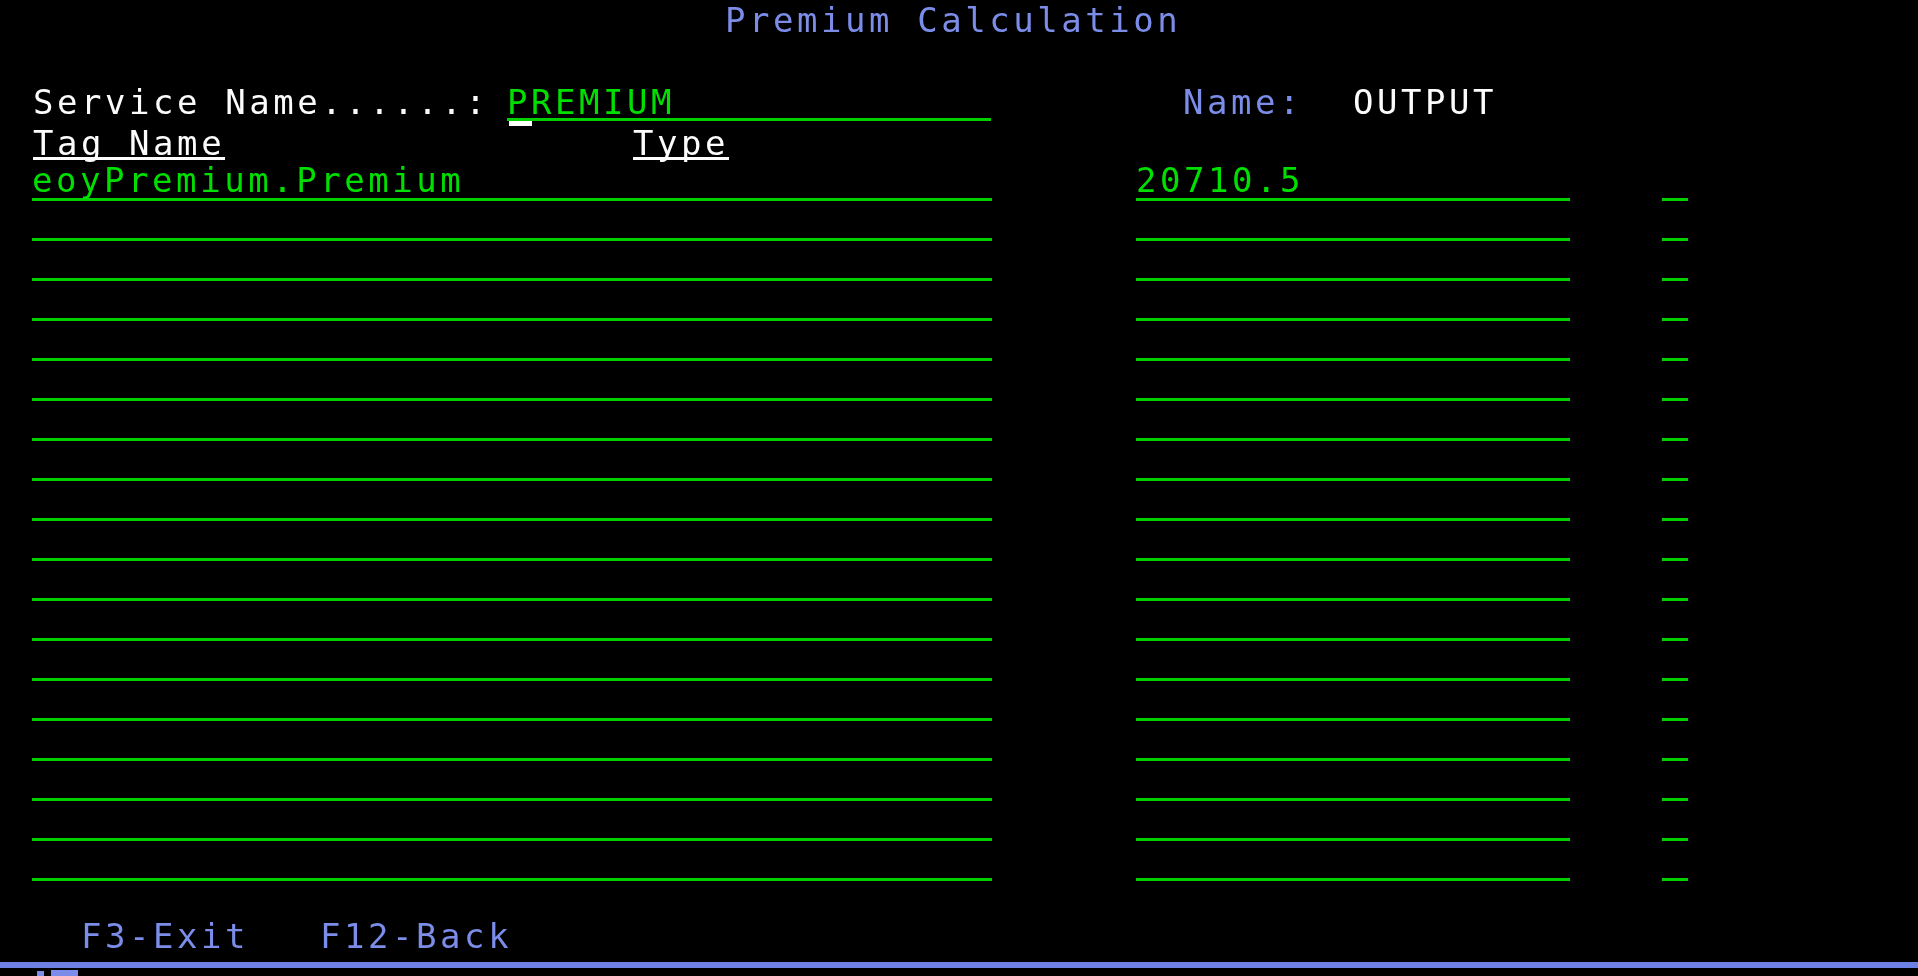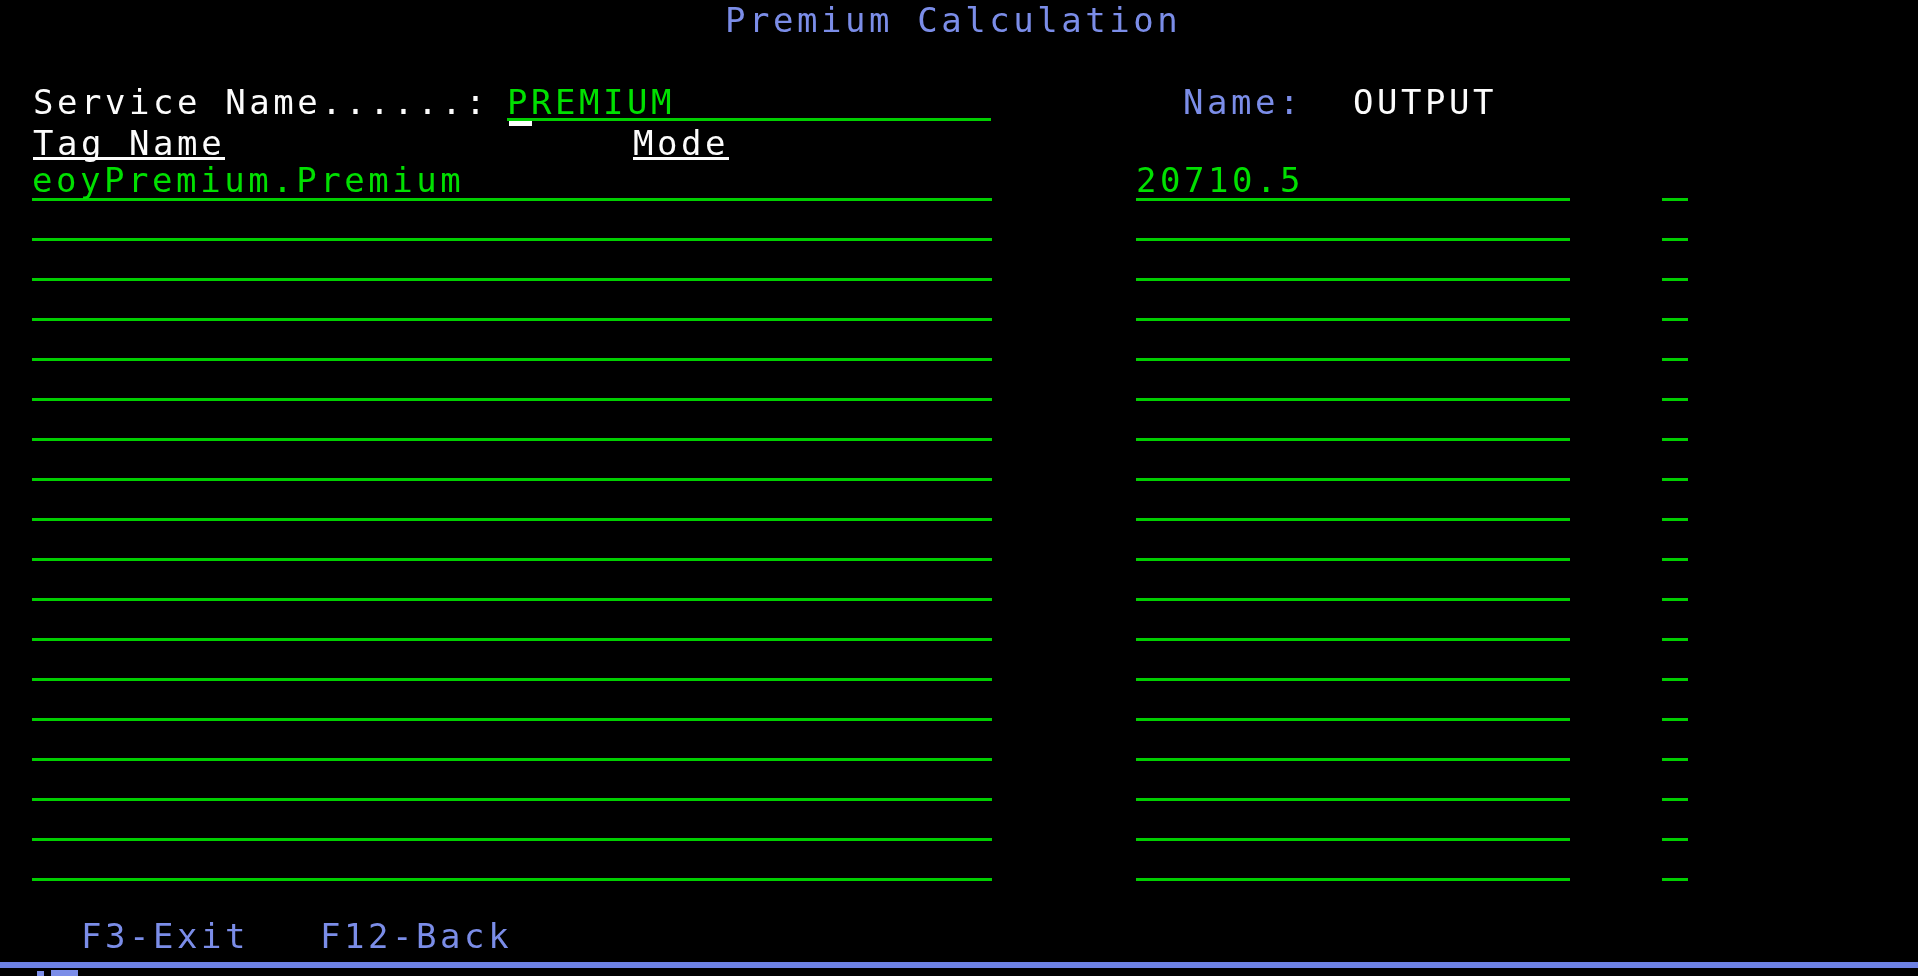--- a/index.html
+++ b/index.html
@@ -51,21 +51,21 @@
   <div class="abs white svc-label">Service Name......:</div>
 
   <div class="abs blue title">Premium Calculation</div>
   <div class="abs green svc-field field">PREMIUM</div>
   <div class="abs cursor"></div>
 
   <div class="abs blue mode-label">Name:</div>
   <div class="abs white mode-value">OUTPUT</div>
 
   <div class="abs white u-white hdr hdr-tag">Tag Name</div>
-  <div class="abs white u-white hdr hdr-value">Mode</div>
+  <div class="abs white u-white hdr hdr-value">Type</div>
 
   <div id="rows-container"><div class="abs green field tag-field" style="top: 163px;">eoyPremium.Premium</div><div class="abs green field value-field" style="top: 163px;">20710.5</div><div class="abs green field type-field" style="top: 163px;"></div><div class="abs green field tag-field" style="top: 203px;"></div><div class="abs green field value-field" style="top: 203px;"></div><div class="abs green field type-field" style="top: 203px;"></div><div class="abs green field tag-field" style="top: 243px;"></div><div class="abs green field value-field" style="top: 243px;"></div><div class="abs green field type-field" style="top: 243px;"></div><div class="abs green field tag-field" style="top: 283px;"></div><div class="abs green field value-field" style="top: 283px;"></div><div class="abs green field type-field" style="top: 283px;"></div><div class="abs green field tag-field" style="top: 323px;"></div><div class="abs green field value-field" style="top: 323px;"></div><div class="abs green field type-field" style="top: 323px;"></div><div class="abs green field tag-field" style="top: 363px;"></div><div class="abs green field value-field" style="top: 363px;"></div><div class="abs green field type-field" style="top: 363px;"></div><div class="abs green field tag-field" style="top: 403px;"></div><div class="abs green field value-field" style="top: 403px;"></div><div class="abs green field type-field" style="top: 403px;"></div><div class="abs green field tag-field" style="top: 443px;"></div><div class="abs green field value-field" style="top: 443px;"></div><div class="abs green field type-field" style="top: 443px;"></div><div class="abs green field tag-field" style="top: 483px;"></div><div class="abs green field value-field" style="top: 483px;"></div><div class="abs green field type-field" style="top: 483px;"></div><div class="abs green field tag-field" style="top: 523px;"></div><div class="abs green field value-field" style="top: 523px;"></div><div class="abs green field type-field" style="top: 523px;"></div><div class="abs green field tag-field" style="top: 563px;"></div><div class="abs green field value-field" style="top: 563px;"></div><div class="abs green field type-field" style="top: 563px;"></div><div class="abs green field tag-field" style="top: 603px;"></div><div class="abs green field value-field" style="top: 603px;"></div><div class="abs green field type-field" style="top: 603px;"></div><div class="abs green field tag-field" style="top: 643px;"></div><div class="abs green field value-field" style="top: 643px;"></div><div class="abs green field type-field" style="top: 643px;"></div><div class="abs green field tag-field" style="top: 683px;"></div><div class="abs green field value-field" style="top: 683px;"></div><div class="abs green field type-field" style="top: 683px;"></div><div class="abs green field tag-field" style="top: 723px;"></div><div class="abs green field value-field" style="top: 723px;"></div><div class="abs green field type-field" style="top: 723px;"></div><div class="abs green field tag-field" style="top: 763px;"></div><div class="abs green field value-field" style="top: 763px;"></div><div class="abs green field type-field" style="top: 763px;"></div><div class="abs green field tag-field" style="top: 803px;"></div><div class="abs green field value-field" style="top: 803px;"></div><div class="abs green field type-field" style="top: 803px;"></div><div class="abs green field tag-field" style="top: 843px;"></div><div class="abs green field value-field" style="top: 843px;"></div><div class="abs green field type-field" style="top: 843px;"></div></div>
 
   <div class="abs blue fkeys" id="fkeys"><div class="fkey fkey-0">F3-Exit</div><div class="fkey fkey-1">F12-Back</div></div>
 
   <div class="abs separator"></div>
   <div class="abs oia-frag-1"></div>
   <div class="abs oia-frag-2"></div>
 
 </div>

